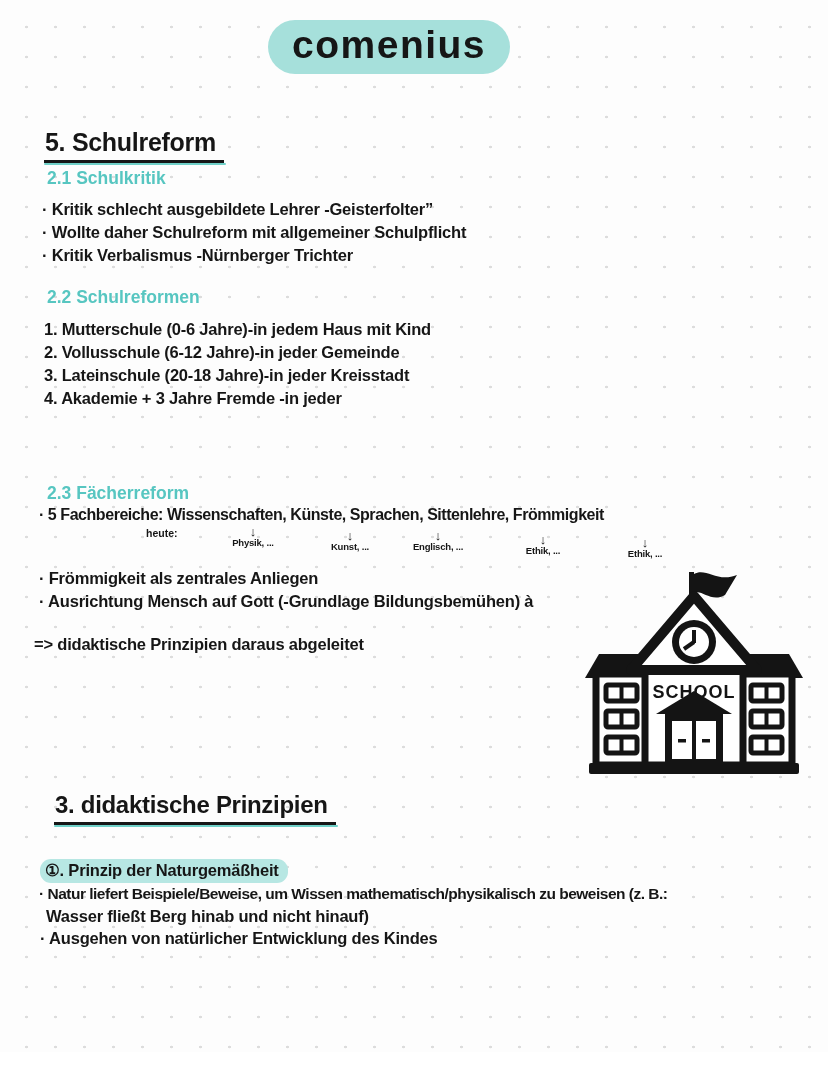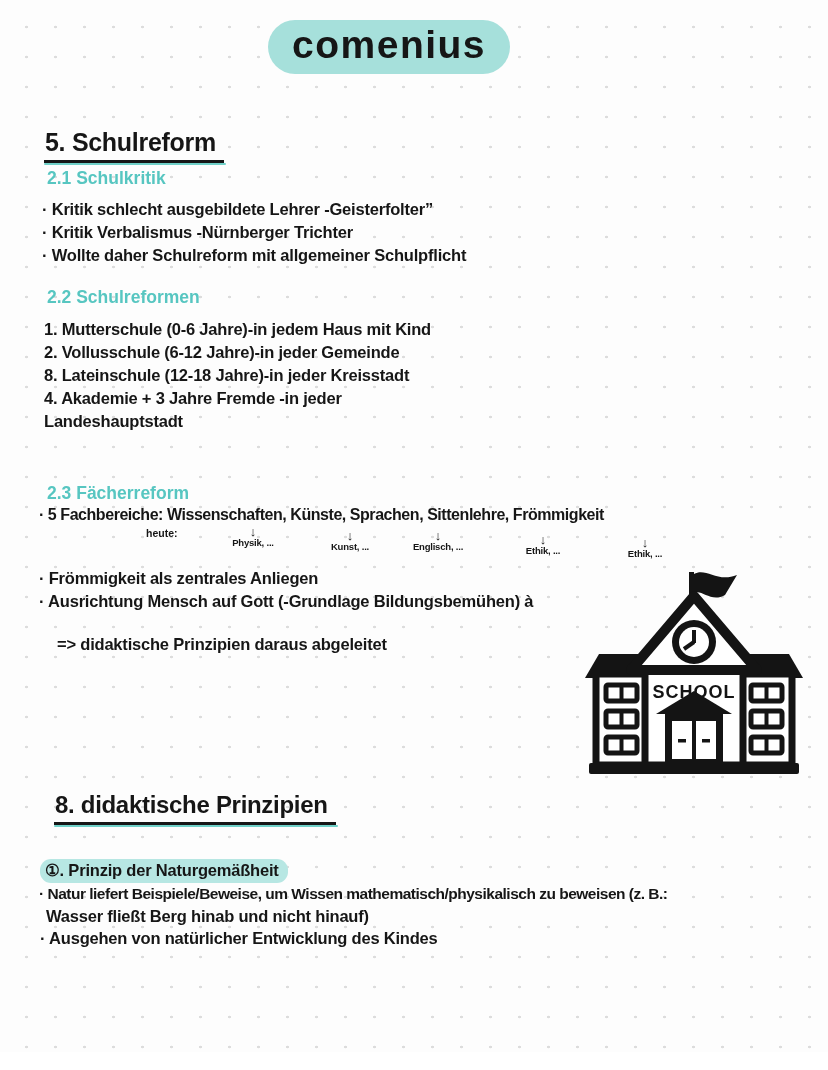--- a/index.html
+++ b/index.html
@@ -47,21 +47,21 @@
   #sub22 { left:47px; top:287px; }
   #sub23 { left:47px; top:483px; }
 
   
   .block { position:absolute; font-size:16.5px; line-height:23px; letter-spacing:-0.2px; }
   .block div { white-space:nowrap; }
   #bullets21  { left:42px; top:190px;margin-top:8px; }
   #list22     { left:44px; top:318px; }
   #fach-line  { left:39px; top:503px; font-size:16px; letter-spacing:-0.45px; }
   #bullets23  { left:39px; top:567px; }
-  #conclusion { left:57px; top:633px; }
+  #conclusion { left:34px; top:633px; }
 
   
   .heute { position:absolute; left:146px; top:527px; font-size:10.5px; letter-spacing:0; }
   .ann { position:absolute; width:96px; text-align:center; }
   .ann .arr { font-size:13px; line-height:11px; }
   .ann .lbl { font-size:9.5px; line-height:12px; letter-spacing:-0.2px; white-space:nowrap; }
   #ann0 { left:205px; top:526px; }
   #ann1 { left:302px; top:530px; }
   #ann2 { left:390px; top:530px; }
   #ann3 { left:495px; top:534px; }
@@ -87,32 +87,31 @@
 <div class="page">
 
   <div class="title-pill">comenius</div>
 
   <div class="h2" id="h2-schulreform">5. Schulreform</div>
 
   <div class="teal-sub" id="sub21">2.1 Schulkritik</div>
 
   <div class="block" id="bullets21">
     <div>· Kritik schlecht ausgebildete Lehrer -Geisterfolter”</div>
+    <div>· Wollte daher Schulreform mit allgemeiner Schulpflicht</div>
     <div>· Kritik Verbalismus -Nürnberger Trichter</div>
-    <div>· Wollte daher Schulreform mit allgemeiner Schulpflicht</div>
   </div>
 
   <div class="teal-sub" id="sub22">2.2 Schulreformen</div>
 
   <div class="block" id="list22">
     <div>1. Mutterschule (0-6 Jahre)-in jedem Haus mit Kind</div>
     <div>2. Vollusschule (6-12 Jahre)-in jeder Gemeinde</div>
-    <div>8. Lateinschule (12-18 Jahre)-in jeder Kreisstadt</div>
+    <div>3. Lateinschule (20-18 Jahre)-in jeder Kreisstadt</div>
     <div>4. Akademie + 3 Jahre Fremde -in jeder</div>
-    <div>Landeshauptstadt</div>
   </div>
 
   <div class="teal-sub" id="sub23">2.3 Fächerreform</div>
 
   <div class="block" id="fach-line">· 5 Fachbereiche: Wissenschaften, Künste, Sprachen, Sittenlehre, Frömmigkeit</div>
 
   <div class="heute">heute:</div>
 
   <div class="ann" id="ann0">
     <div class="arr">↓</div>
@@ -177,21 +176,21 @@
     <line x1="109" y1="80" x2="99" y2="87" stroke="#141414" stroke-width="4"></line>
     <text x="109" y="136" text-anchor="middle" font-size="18" font-weight="bold" letter-spacing="1" font-family="Liberation Sans, sans-serif" fill="#141414">SCHOOL</text>
     <polygon points="109,129 147,152 71,152" fill="#141414"></polygon>
     <rect x="80" y="152" width="58" height="49" fill="#141414"></rect>
     <rect x="87" y="159" width="20" height="38" fill="#ffffff"></rect>
     <rect x="111" y="159" width="20" height="38" fill="#ffffff"></rect>
     <rect x="93" y="177" width="8" height="3.5" fill="#141414"></rect>
     <rect x="117" y="177" width="8" height="3.5" fill="#141414"></rect>
   </svg>
 
-  <div class="h2" id="h3-prinzipien">8. didaktische Prinzipien</div>
+  <div class="h2" id="h3-prinzipien">3. didaktische Prinzipien</div>
 
   <div id="prinzip1-pill">①. Prinzip der Naturgemäßheit</div>
 
   <div class="abs" id="p1l1">· Natur liefert Beispiele/Beweise, um Wissen mathematisch/physikalisch zu beweisen (z. B.:</div>
   <div class="abs" id="p1l3">· Ausgehen von natürlicher Entwicklung des Kindes</div>
   <div class="abs" id="p1l2">Wasser fließt Berg hinab und nicht hinauf)</div>
 
 </div>
 
 </body></html>

